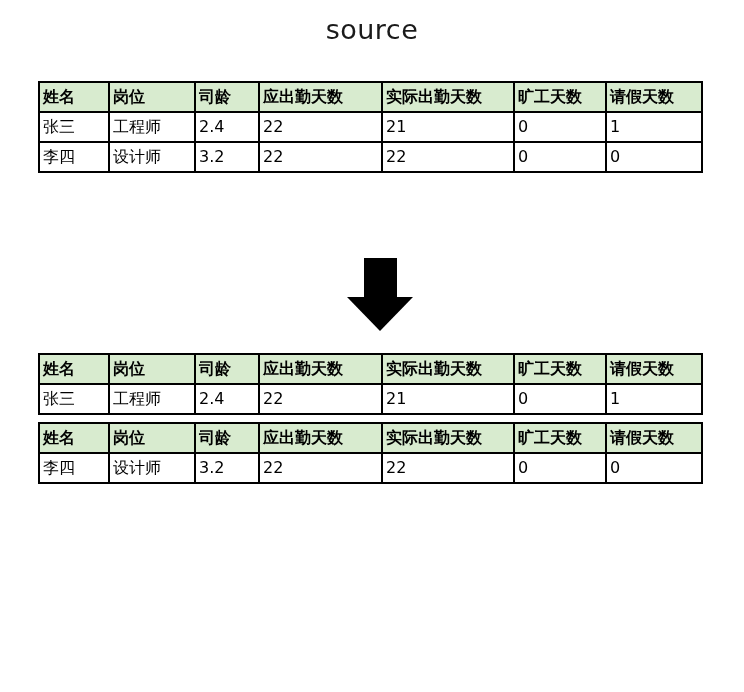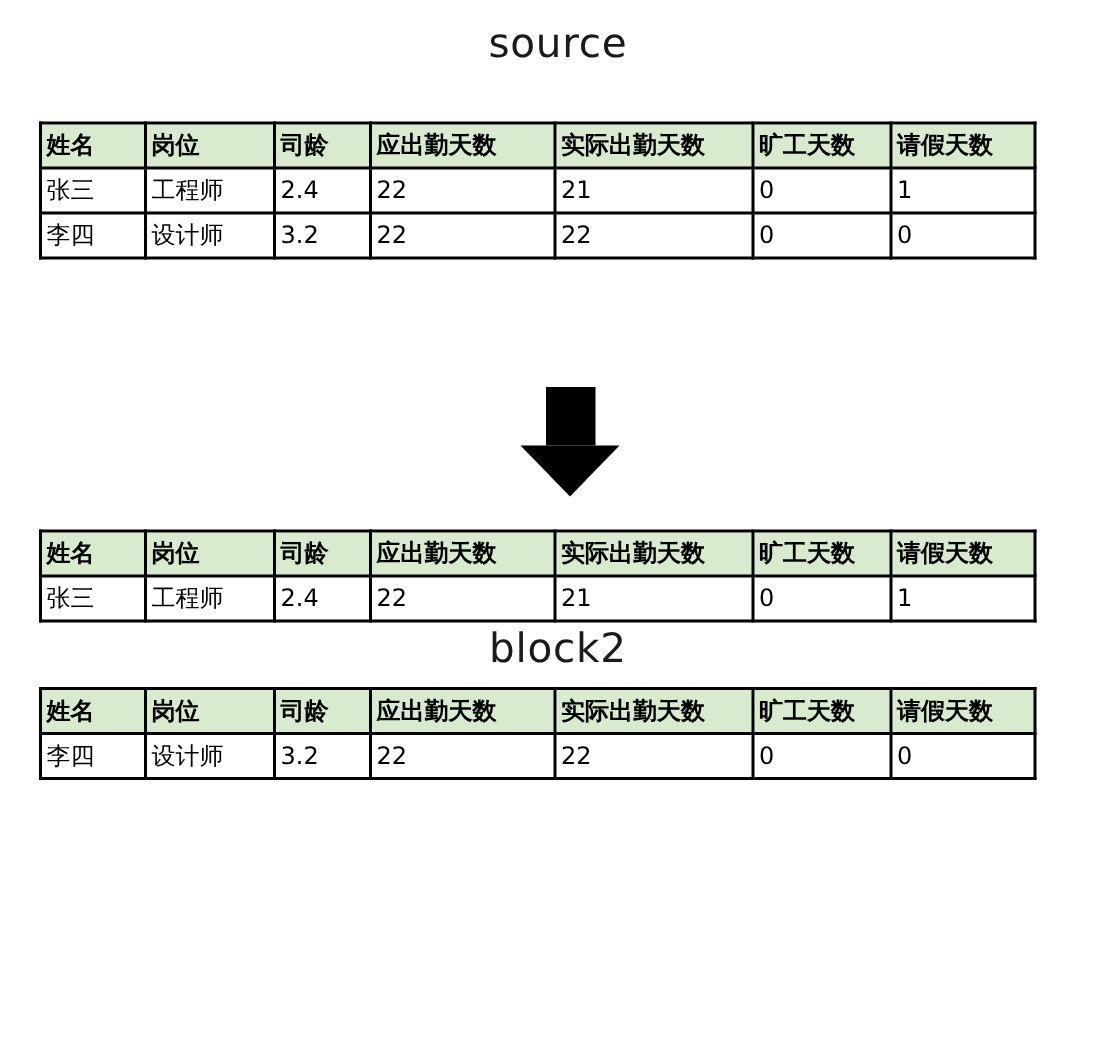--- a/index.html
+++ b/index.html
@@ -29,21 +29,21 @@
     letter-spacing: 0.5px;
   }
   .title-source { padding-top: 12px; }
   .title-block1 { margin-top: 49px; }
   .title-block2 { margin-top: 40px; }
 
   table.data-table {
     border-collapse: collapse;
     table-layout: fixed;
     width: 635px;
-    margin-left: 26px;
+    margin-left: 38px;
     background: #ffffff;
   }
   .table-source { margin-top: 33px; }
   .table-block1 { margin-top: 22px; }
   .table-block2 { margin-top: 7px; }
 
   table.data-table th,
   table.data-table td {
     border: 2px solid #000000;
     height: 28px;
@@ -152,21 +152,20 @@
           <td>工程师</td>
           <td>2.4</td>
           <td>22</td>
           <td>21</td>
           <td>0</td>
           <td>1</td>
         </tr>
       </tbody>
     </table>
 
-  <h1 class="section-title title-block2">block2</h1>
 
   <table class="data-table table-block2" data-table="block2_section.table">
       <thead>
         <tr>
           <th>姓名</th>
           <th>岗位</th>
           <th>司龄</th>
           <th>应出勤天数</th>
           <th>实际出勤天数</th>
           <th>旷工天数</th>

